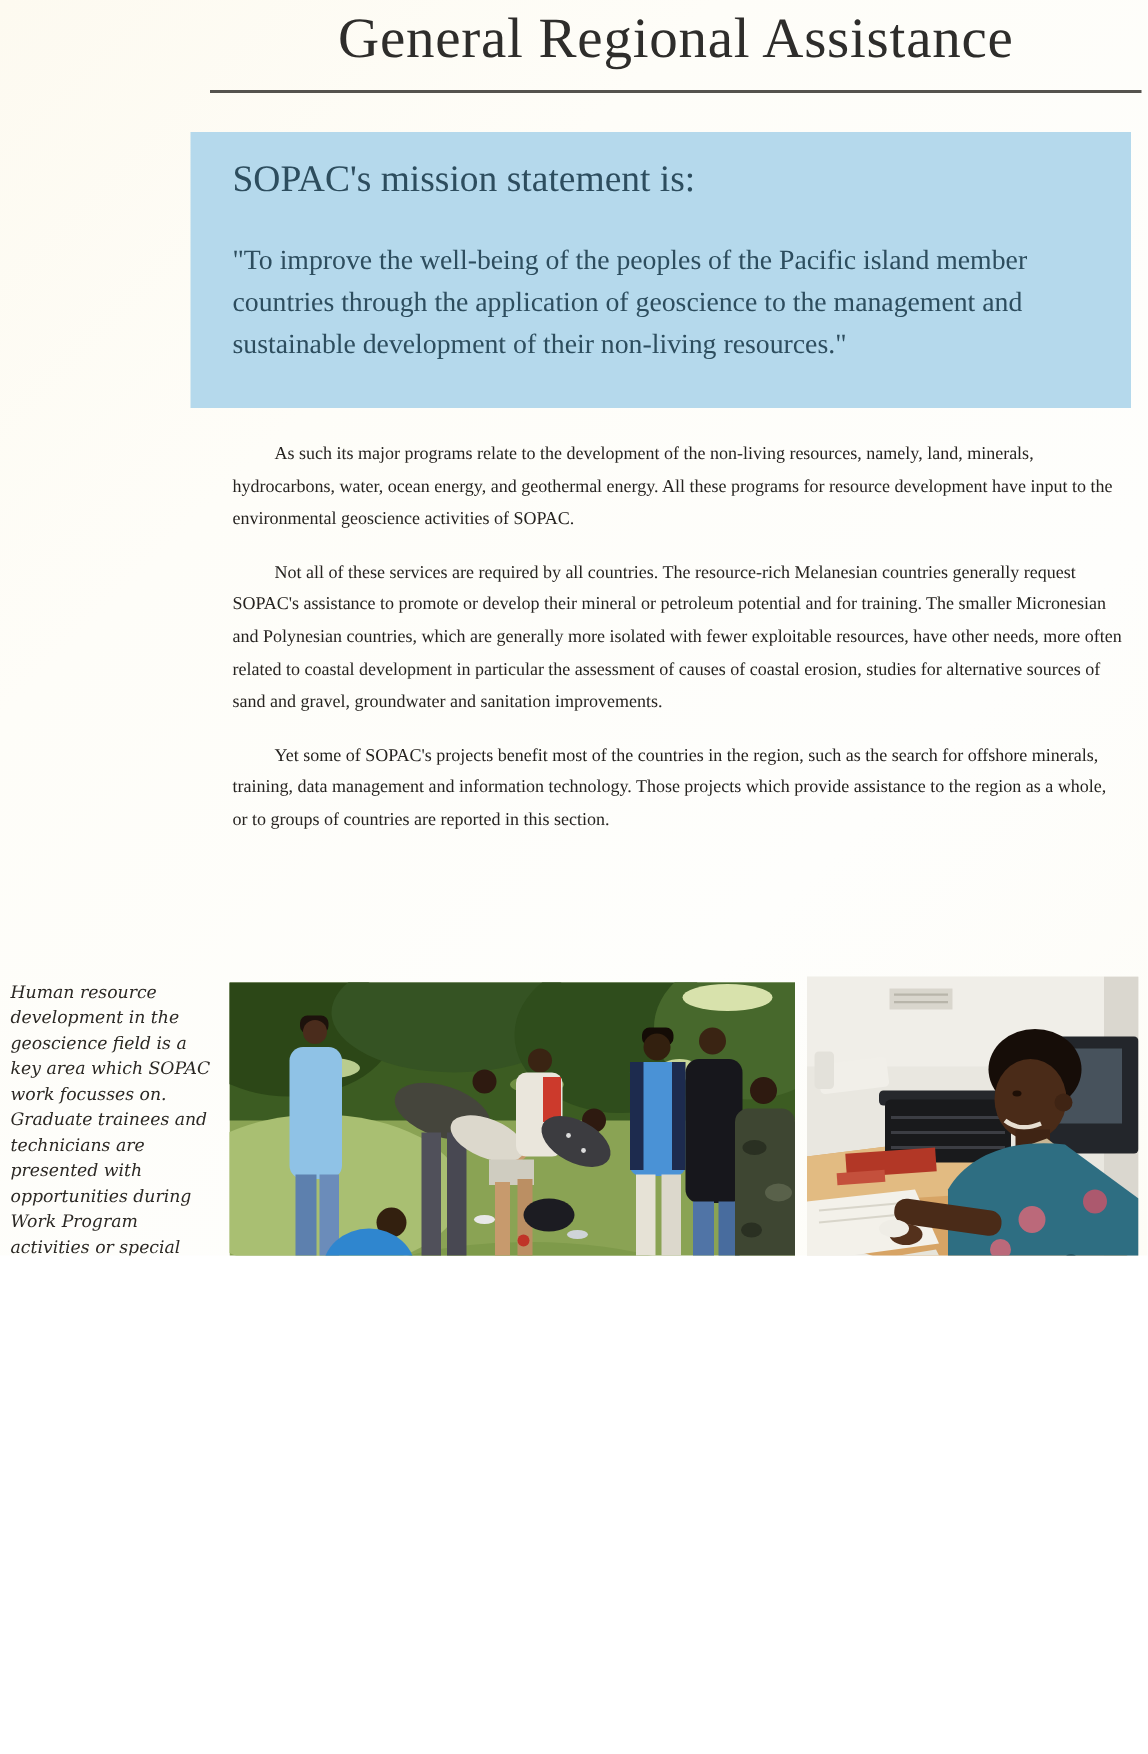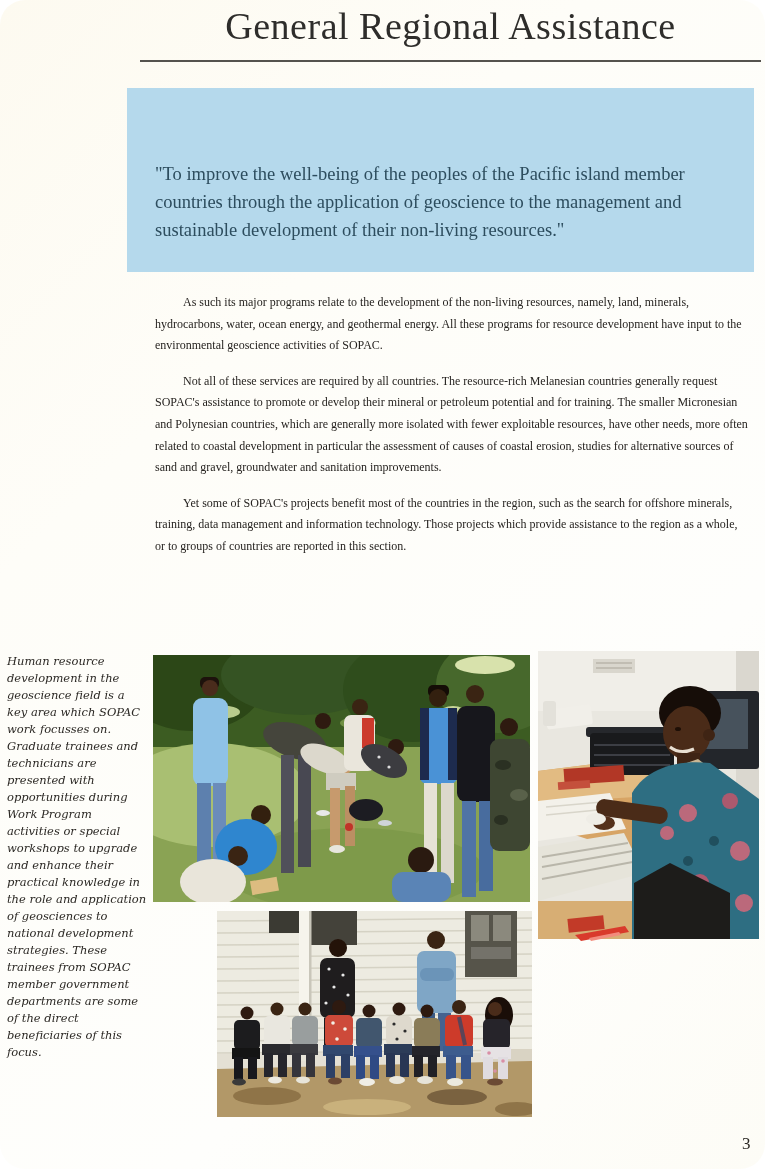--- a/index.html
+++ b/index.html
@@ -1,22 +1,21 @@
 <!DOCTYPE html>
 <html><head>
 <meta charset="utf-8">
 <style>
   html,body{margin:0;padding:0;}
   .page{
     position:relative;
-    width:765px;height:1169px;
+    width:765px;height:837px;
     background:linear-gradient(135deg,#fdfaf0 0%,#fefdf8 30%,#fefefc 70%,#fdfcf6 100%);
     overflow:hidden;
     font-family:"Liberation Serif", serif;
-    border-radius:25px;
   }
   .title-wrap{
     position:absolute;left:140px;top:4px;width:621px;
     text-align:center;
   }
   .page-title{
     font-family:"Liberation Serif", serif;
     font-size:38px;font-weight:400;color:#2e2d2b;
     letter-spacing:.5px;white-space:nowrap;
   }
@@ -62,20 +61,21 @@
 <body>
 
 <div class="page">
 
   <div class="title-wrap">
     <span class="page-title">General Regional Assistance</span>
   </div>
   <div class="title-rule"></div>
 
   <div class="mission-box">
+    <div class="mission-heading">SOPAC's mission statement is:</div>
     <div class="mission-quote">"To improve the well-being of the peoples of the Pacific island member countries through the application of geoscience to the management and sustainable development of their non-living resources."</div>
   </div>
 
   <div class="body-text">
     <p>As such its major programs relate to the development of the non-living resources, namely, land, minerals, hydrocarbons, water, ocean energy, and geothermal energy. All these programs for resource development have input to the environmental geoscience activities of SOPAC.</p>
     <p>Not all of these services are required by all countries. The resource-rich Melanesian countries generally request SOPAC's assistance to promote or develop their mineral or petroleum potential and for training. The smaller Micronesian and Polynesian countries, which are generally more isolated with fewer exploitable resources, have other needs, more often related to coastal development in particular the assessment of causes of coastal erosion, studies for alternative sources of sand and gravel, groundwater and sanitation improvements.</p>
     <p>Yet some of SOPAC's projects benefit most of the countries in the region, such as the search for offshore minerals, training, data management and information technology. Those projects which provide assistance to the region as a whole, or to groups of countries are reported in this section.</p>
   </div>
 
   <div class="sidebar-note">Human resource development in the geoscience field is a key area which SOPAC work focusses on. Graduate trainees and technicians are presented with opportunities during Work Program activities or special workshops to upgrade and enhance their practical knowledge in the role and application of geosciences to national development strategies. These trainees from SOPAC member government departments are some of the direct beneficiaries of this focus.</div>

